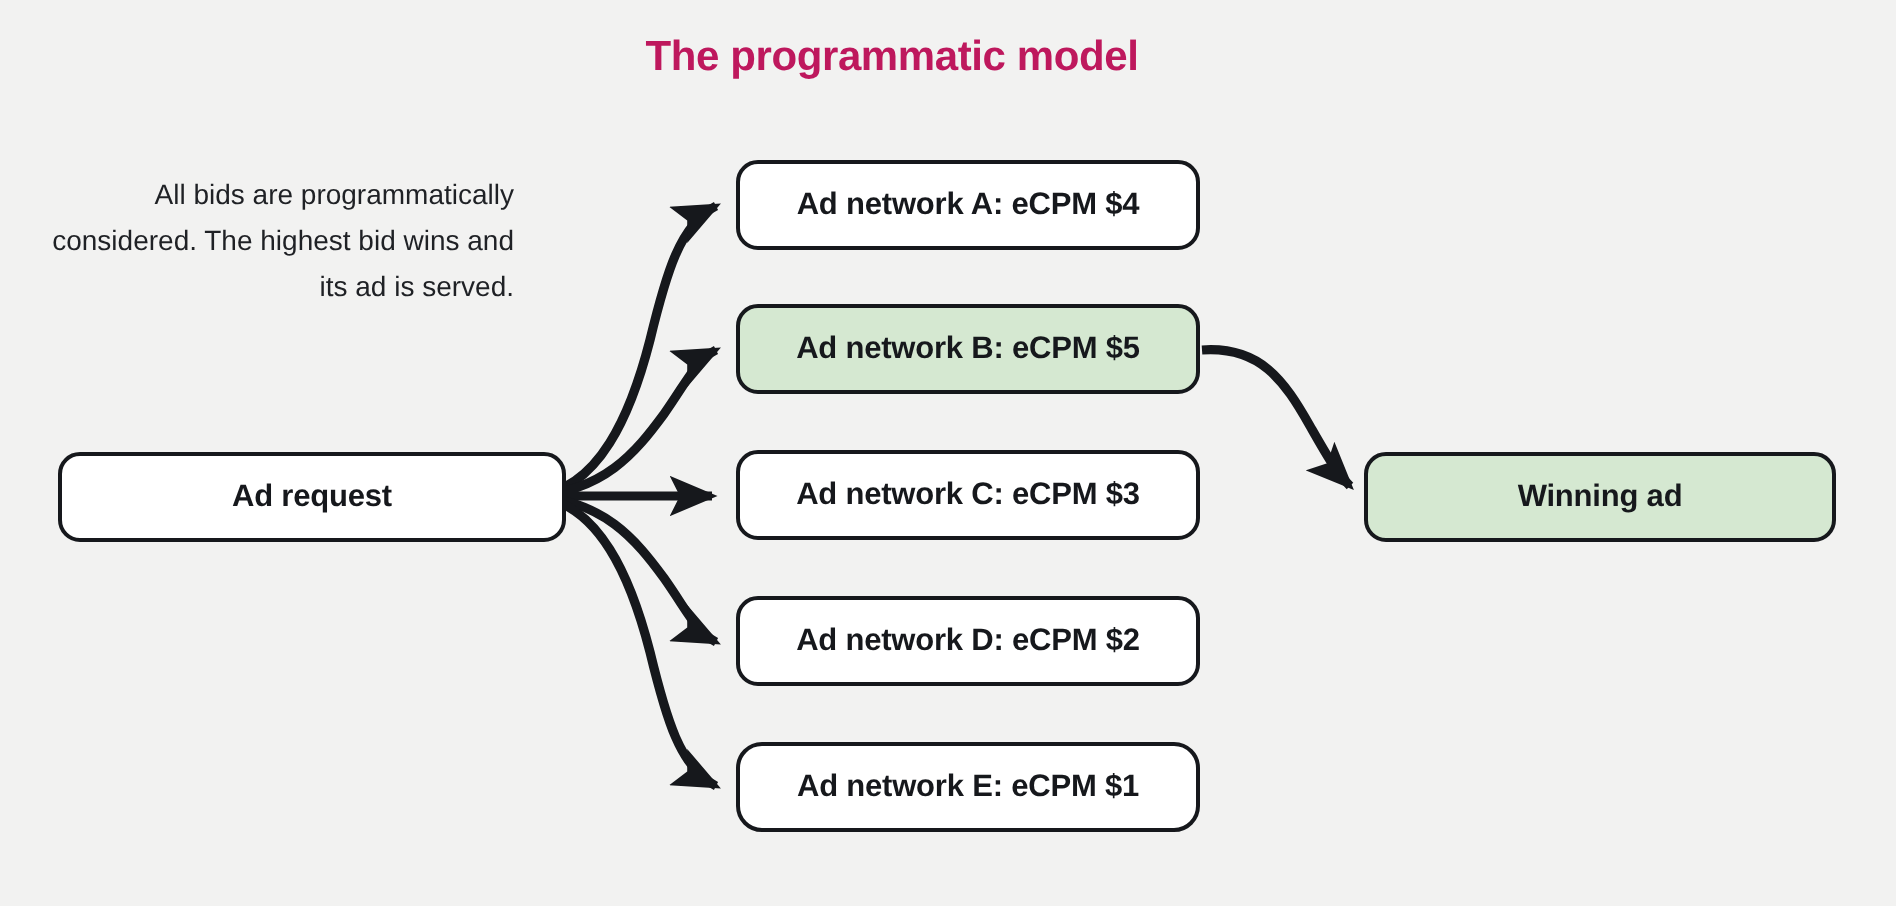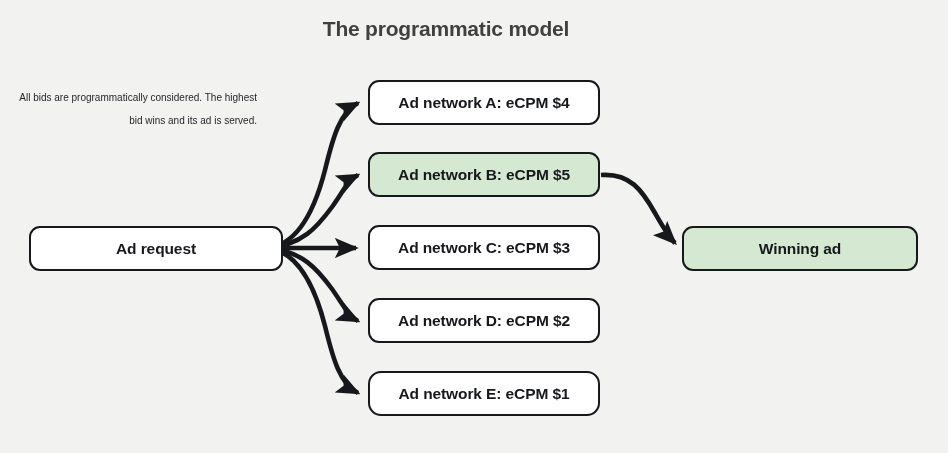--- a/index.html
+++ b/index.html
@@ -19,30 +19,30 @@
     inset: 0;
   }
   #title {
     position: absolute;
     left: 0;
     top: 17px;
     width: 892px;
     text-align: center;
     font-size: 21px;
     font-weight: bold;
-    color: #404040;
+    color: #be185d;
     letter-spacing: -0.2px;
   }
   #description {
     position: absolute;
     left: 12px;
     top: 86px;
     width: 245px;
     text-align: right;
-    font-size: 10px;
+    font-size: 14px;
     line-height: 23px;
     color: #1f2125;
   }
   svg#arrow-layer {
     position: absolute;
     left: 0;
     top: 0;
     width: 948px;
     height: 453px;
     pointer-events: none;

